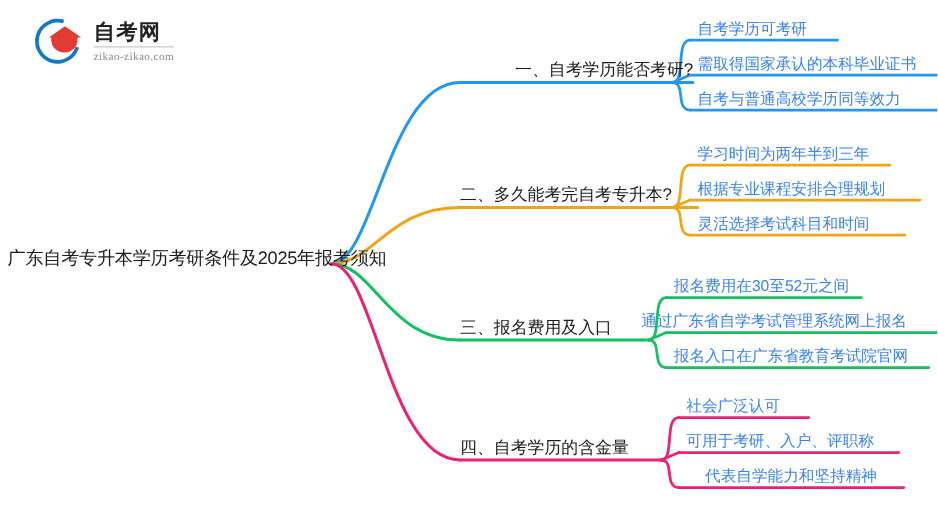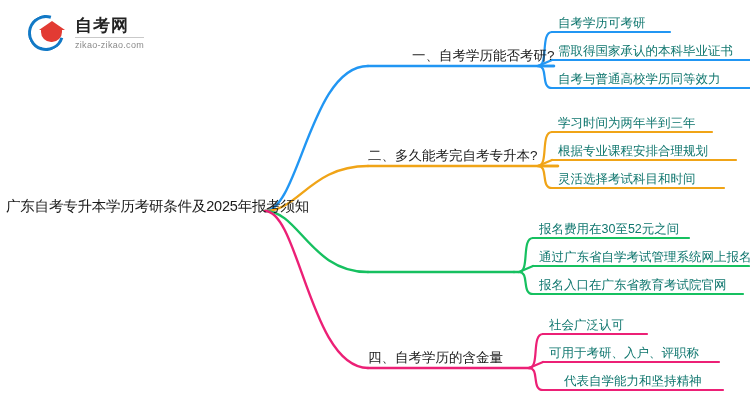--- a/index.html
+++ b/index.html
@@ -13,21 +13,21 @@
     position: relative;
     width: 750px; height: 410px;
     background: #ffffff;
   }
 
   
   #logo {
     position: absolute;
     left: 28px; top: 12px;
     width: 180px; height: 42px;
-    display: flex; align-items: center; gap: 7px;
+    display: flex; align-items: center; gap: 7px; font-family: Liberation Serif, serif;
   }
   #logo-mark {
     position: relative;
     width: 40px; height: 40px;
     flex: 0 0 40px;
   }
   #logo-mark .ring {
     position: absolute; left: 0; top: 2px;
     width: 36px; height: 36px;
     border: 3.5px solid #1279c6;
@@ -73,21 +73,21 @@
   }
   .branch-label {
     position: absolute;
     font-size: 13.5px;
     color: #1b1b1b;
     white-space: nowrap;
   }
   .leaf-label {
     position: absolute;
     font-size: 12.5px;
-    color: #0f766e;
+    color: #3b82f6;
     white-space: nowrap;
   }
 </style>
 </head>
 <body>
 
 <div id="stage">
 
   <div id="logo">
     <div id="logo-mark">
@@ -137,31 +137,32 @@
       <path d="M 529 368 L 543 362" fill="none" stroke="#ec2076" stroke-width="2.2" stroke-linecap="round"></path>
       <path d="M 543 362 L 719 362" fill="none" stroke="#ec2076" stroke-width="2.2" stroke-linecap="round"></path>
       <path d="M 529 368 C 540 368, 531 390, 543 390" fill="none" stroke="#ec2076" stroke-width="2.2" stroke-linecap="round"></path>
       <path d="M 543 390 L 723 390" fill="none" stroke="#ec2076" stroke-width="2.2" stroke-linecap="round"></path>
     </svg>
 
   <div class="root-title">广东自考专升本学历考研条件及2025年报考须知</div>
 
   <div class="branch-label" style="left: 368px; top: 47px; margin-left: 44px;">一、自考学历能否考研?</div>
   <div class="branch-label" style="left: 368px; top: 147px;">二、多久能考完自考专升本?</div>
+  <div class="branch-label" style="left: 368px; top: 253px;">三、报名费用及入口</div>
   <div class="branch-label" style="left: 368px; top: 349px;">四、自考学历的含金量</div>
 
   <div class="leaf-label" style="left: 558px; top: 15px;">自考学历可考研</div>
   <div class="leaf-label" style="left: 558px; top: 43px;">需取得国家承认的本科毕业证书</div>
   <div class="leaf-label" style="left: 558px; top: 71px;">自考与普通高校学历同等效力</div>
 
   <div class="leaf-label" style="left: 558px; top: 115px;">学习时间为两年半到三年</div>
   <div class="leaf-label" style="left: 558px; top: 143px;">根据专业课程安排合理规划</div>
   <div class="leaf-label" style="left: 558px; top: 171px;">灵活选择考试科目和时间</div>
 
   <div class="leaf-label" style="left: 539px; top: 221px;">报名费用在30至52元之间</div>
-  <div class="leaf-label" style="left: 539px; top: 249px; text-align: center;">通过广东省自学考试管理系统网上报名</div>
+  <div class="leaf-label" style="left: 513px; top: 249px; text-align: center;">通过广东省自学考试管理系统网上报名</div>
   <div class="leaf-label" style="left: 539px; top: 277px;">报名入口在广东省教育考试院官网</div>
 
   <div class="leaf-label" style="left: 549px; top: 317px; text-align: right;">社会广泛认可</div>
   <div class="leaf-label" style="left: 549px; top: 345px;">可用于考研、入户、评职称</div>
   <div class="leaf-label" style="left: 549px; top: 373px; margin-left: 15px;">代表自学能力和坚持精神</div>
 
 </div>
 
 </body></html>

